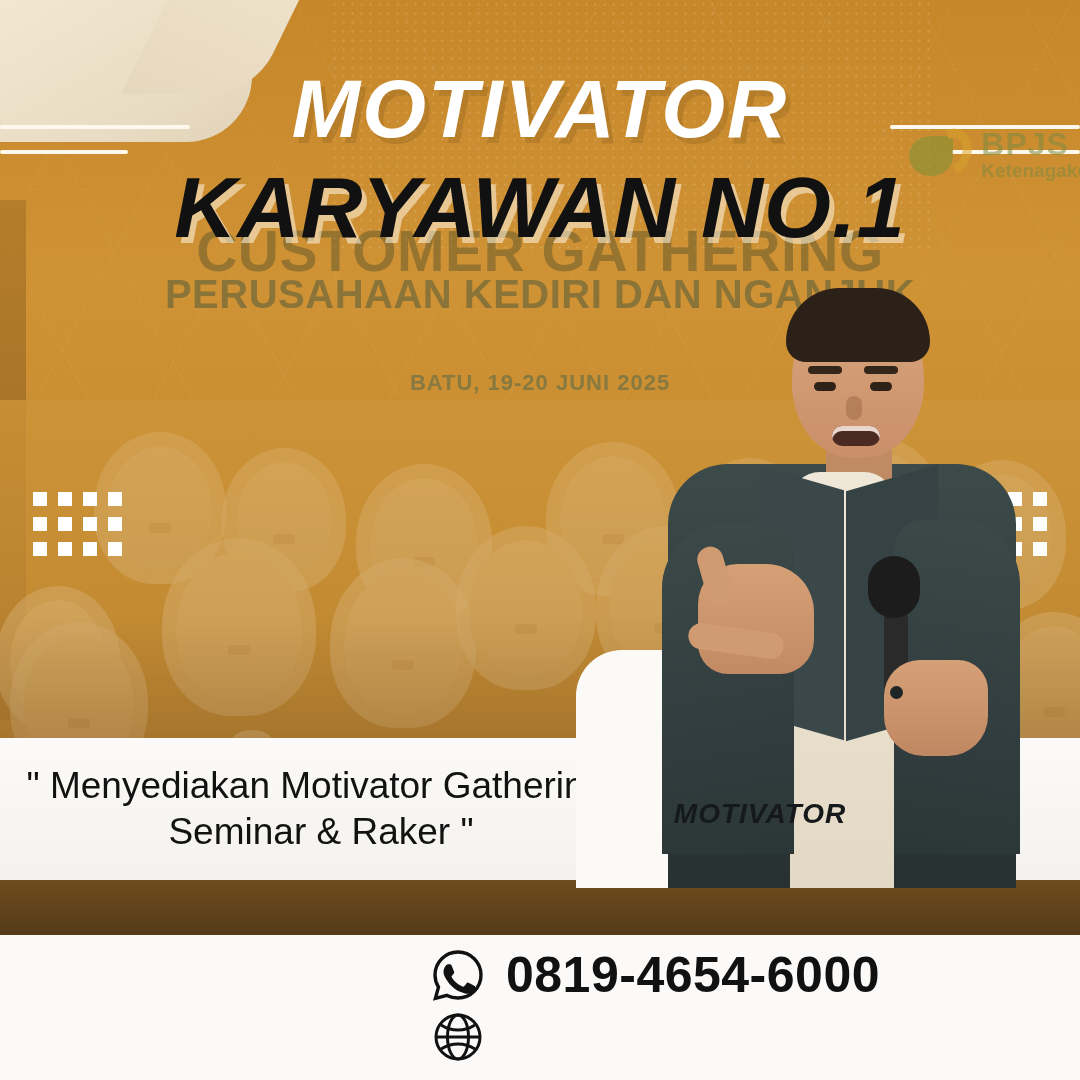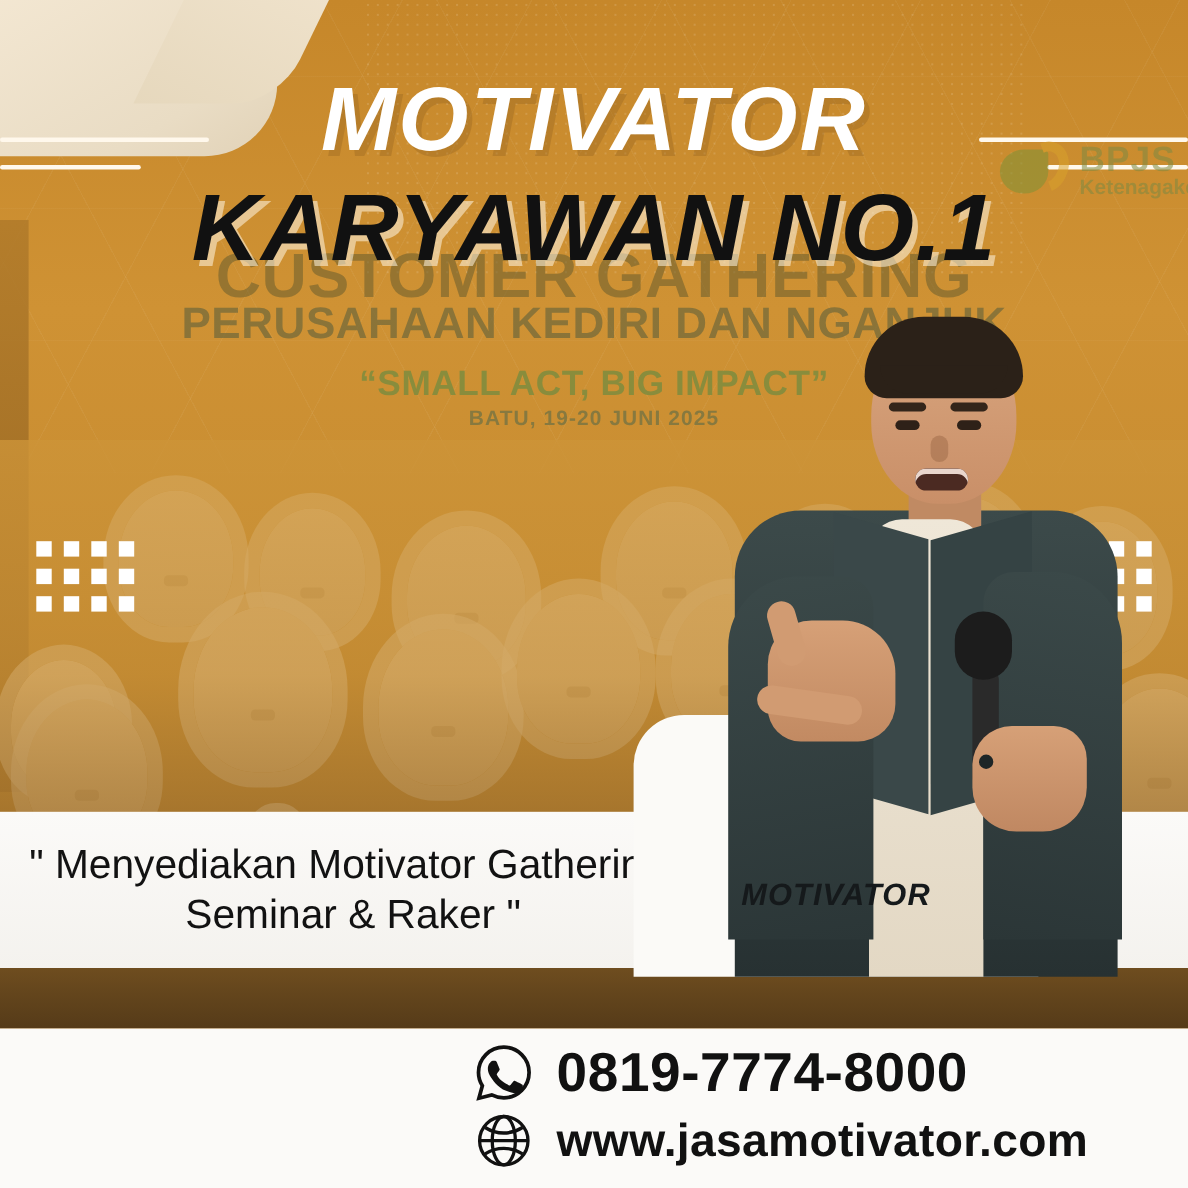--- a/index.html
+++ b/index.html
@@ -43,21 +43,21 @@
     background:linear-gradient(180deg,#b07a2a,#8d5f20);
     opacity:.85;
   }
 
   
   .banner-text { position:absolute; left:0; width:1080px; text-align:center;
     font-weight:800; letter-spacing:.5px; white-space:nowrap; }
   .bt-customer { top:218px; font-size:57px; color:rgba(104,92,46,.55); font-style:normal; }
   .bt-perusahaan { top:272px; font-size:40px; color:rgba(112,104,58,.72); }
   .bt-slogan { top:330px; font-size:32px; color:rgba(124,140,62,.85); }
-  .bt-date { top:370px; font-size:19px; color:rgba(120,116,66,.82); letter-spacing:1px; }
+  .bt-date { top:370px; font-size:22px; color:rgba(120,116,66,.82); letter-spacing:1px; }
 
   
   .crowd {
     position:absolute; left:0; top:400px; width:1080px; height:535px;
     overflow:hidden;
   }
   .crowd-tint {
     position:absolute; inset:0;
     background:linear-gradient(180deg, rgba(205,148,56,.80) 0%, rgba(196,140,52,.72) 40%, rgba(150,105,42,.80) 75%, rgba(84,58,24,.95) 100%);
     mix-blend-mode:normal;
@@ -265,21 +265,20 @@
 
 <div id="poster">
 
   <div class="bg-photo">
     <div class="mesh"></div>
     <div class="halftone"></div>
     <div class="left-strip"></div>
 
     <div class="banner-text bt-customer">CUSTOMER GATHERING</div>
     <div class="banner-text bt-perusahaan">PERUSAHAAN KEDIRI DAN NGANJUK</div>
-    <div class="banner-text bt-slogan">“SMALL ACT, BIG IMPACT”</div>
     <div class="banner-text bt-date">BATU, 19-20 JUNI 2025</div>
 
     <div class="crowd">
       <div class="person" style="left:10px;  top:200px; width:96px;  height:118px;"></div>
       <div class="person" style="left:108px; top:46px;  width:104px; height:124px;"></div>
       <div class="person" style="left:236px; top:62px;  width:96px;  height:116px;"></div>
       <div class="person" style="left:370px; top:78px;  width:108px; height:128px;"></div>
       <div class="person" style="left:560px; top:56px;  width:106px; height:126px;"></div>
       <div class="person" style="left:700px; top:72px;  width:100px; height:120px;"></div>
       <div class="person" style="left:830px; top:52px;  width:100px; height:120px;"></div>
@@ -390,27 +389,26 @@
 
   <div class="footer"></div>
 
 
   <div class="contact-rows">
     <div class="c-row">
       <svg class="c-icon" viewBox="0 0 52 52">
         <path d="M26 3C13.3 3 3 13.3 3 26c0 4.4 1.3 8.6 3.5 12.1L3.4 49.4l11.6-3C18.3 48.1 22 49 26 49c12.7 0 23-10.3 23-23S38.7 3 26 3z" fill="none" stroke="#111" stroke-width="3.4"></path>
         <path d="M19.6 16.6c-.6-1.3-1.2-1.3-1.8-1.3h-1.5c-.5 0-1.4.2-2.1 1-.7.8-2.7 2.7-2.7 6.5s2.8 7.5 3.2 8.1c.4.5 5.4 8.7 13.4 11.8 6.6 2.6 8 2.1 9.4 2 1.4-.1 4.6-1.9 5.2-3.7.6-1.8.6-3.4.5-3.7-.2-.3-.7-.5-1.5-.9-.8-.4-4.6-2.3-5.3-2.6-.7-.3-1.2-.4-1.8.4-.5.8-2 2.6-2.5 3.1-.5.5-.9.6-1.7.2-.8-.4-3.3-1.2-6.3-3.9-2.3-2.1-3.9-4.6-4.3-5.4-.5-.8 0-1.2.3-1.6.4-.4.8-.9 1.2-1.4.4-.5.5-.8.8-1.4.3-.6.1-1.1-.1-1.5-.2-.4-1.7-4.3-2.4-5.8z" fill="#111"></path>
       </svg>
-      <span class="c-phone">0819-7774-8000</span>
+      <span class="c-phone">0819-4654-6000</span>
     </div>
     <div class="c-row">
       <svg class="c-icon" viewBox="0 0 52 52">
         <circle cx="26" cy="26" r="22" fill="none" stroke="#111" stroke-width="3"></circle>
         <ellipse cx="26" cy="26" rx="10.5" ry="22" fill="none" stroke="#111" stroke-width="3"></ellipse>
         <line x1="4" y1="26" x2="48" y2="26" stroke="#111" stroke-width="3"></line>
         <path d="M9 14c5 3.2 11 5 17 5s12-1.8 17-5" fill="none" stroke="#111" stroke-width="3"></path>
         <path d="M9 38c5-3.2 11-5 17-5s12 1.8 17 5" fill="none" stroke="#111" stroke-width="3"></path>
       </svg>
-      <span class="c-web">www.jasamotivator.com</span>
     </div>
   </div>
 
 </div>
 
 </body></html>

